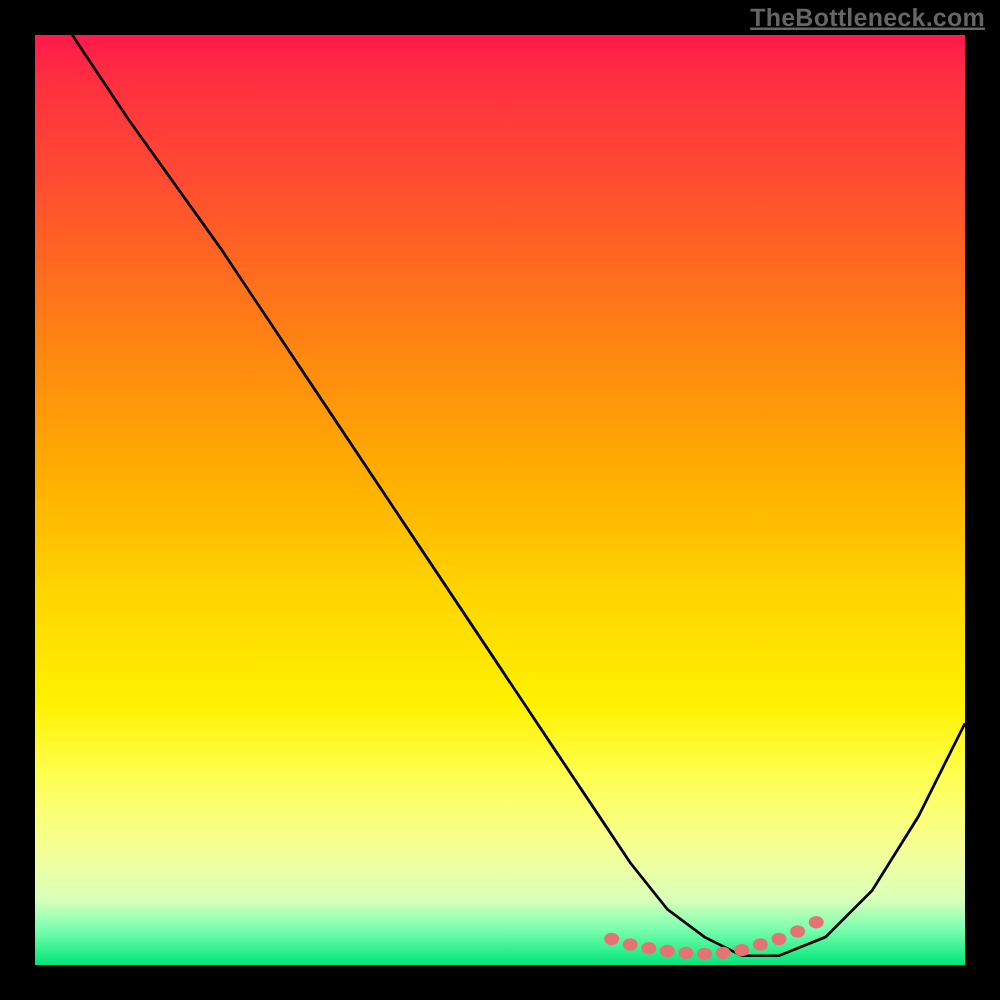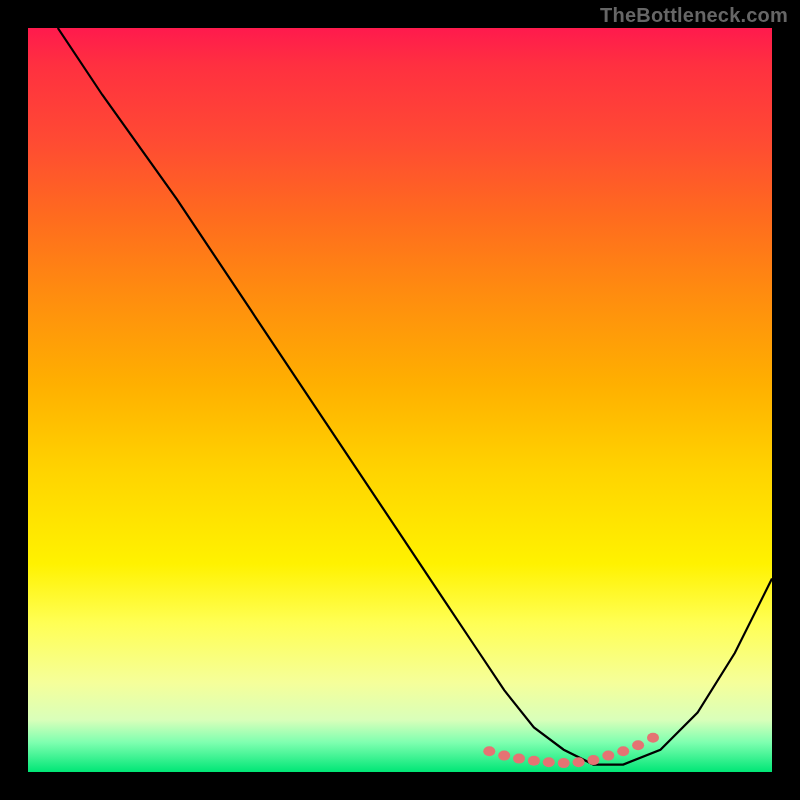--- a/index.html
+++ b/index.html
@@ -13,20 +13,21 @@
   }
   .watermark {
     position: absolute;
     top: 4px;
     right: 12px;
     color: #666;
     font-size: 20px;
     font-weight: bold;
     z-index: 10;
     letter-spacing: 0.2px;
+    text-decoration: underline;
   }
   .plot-area {
     position: absolute;
     left: 28px;
     top: 28px;
     width: 744px;
     height: 744px;
     overflow: hidden;
   }
   .gradient-bg {

